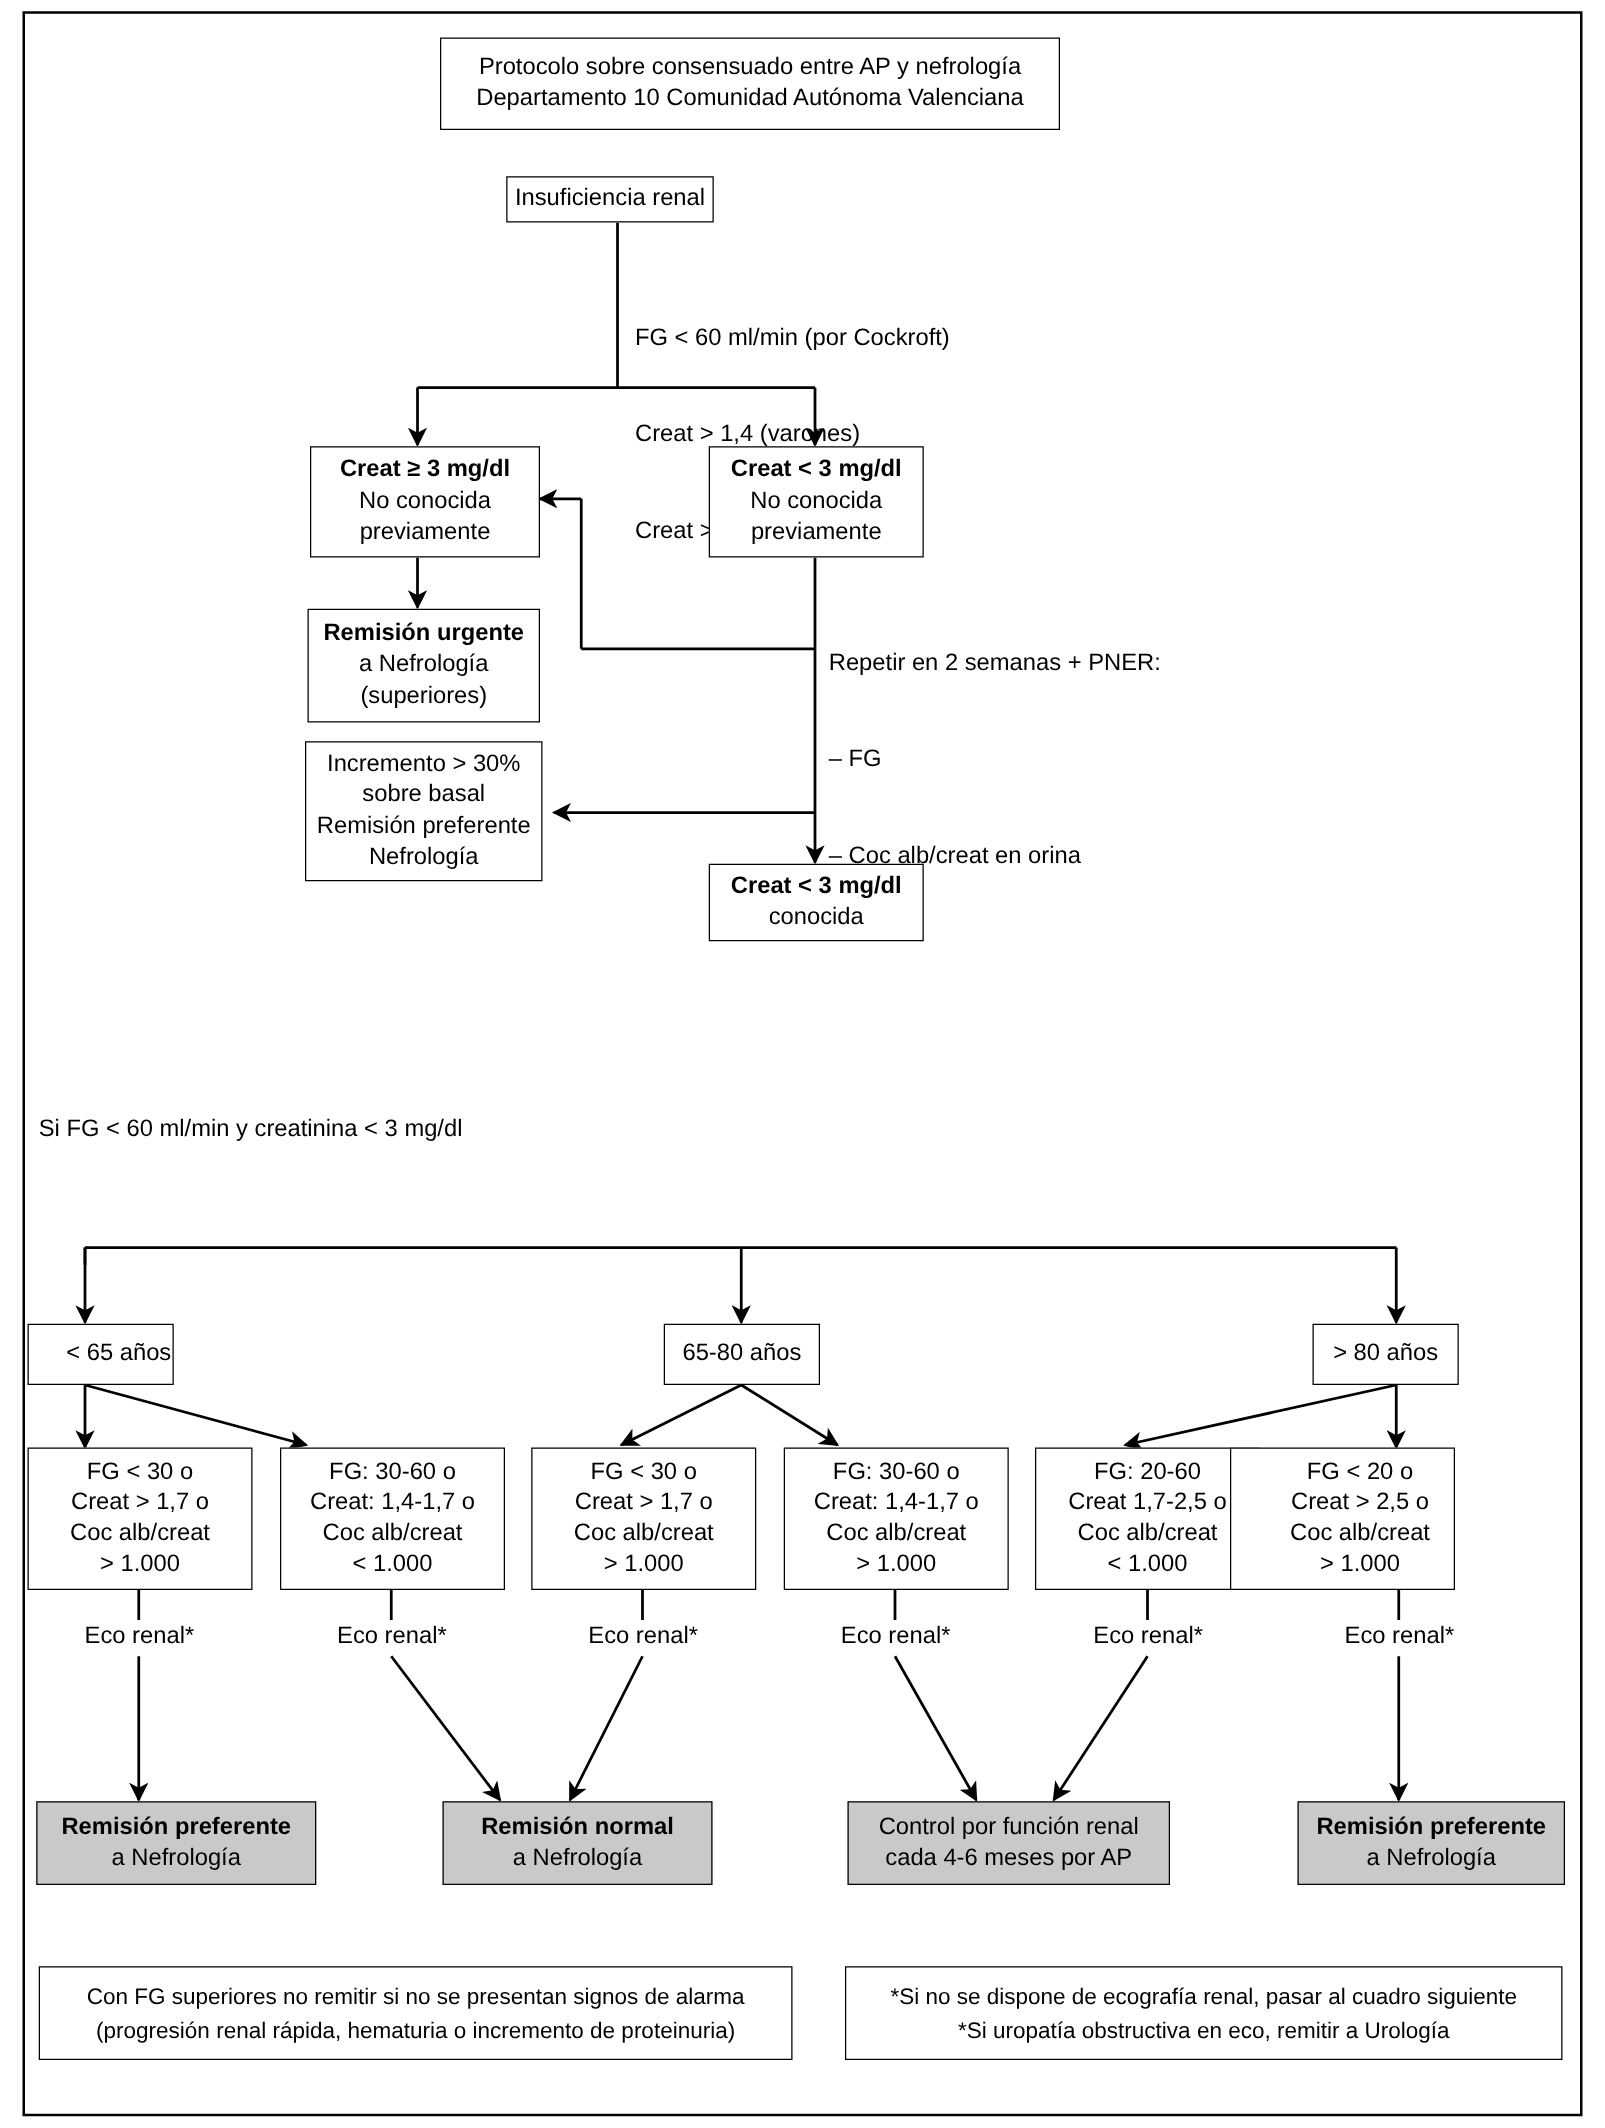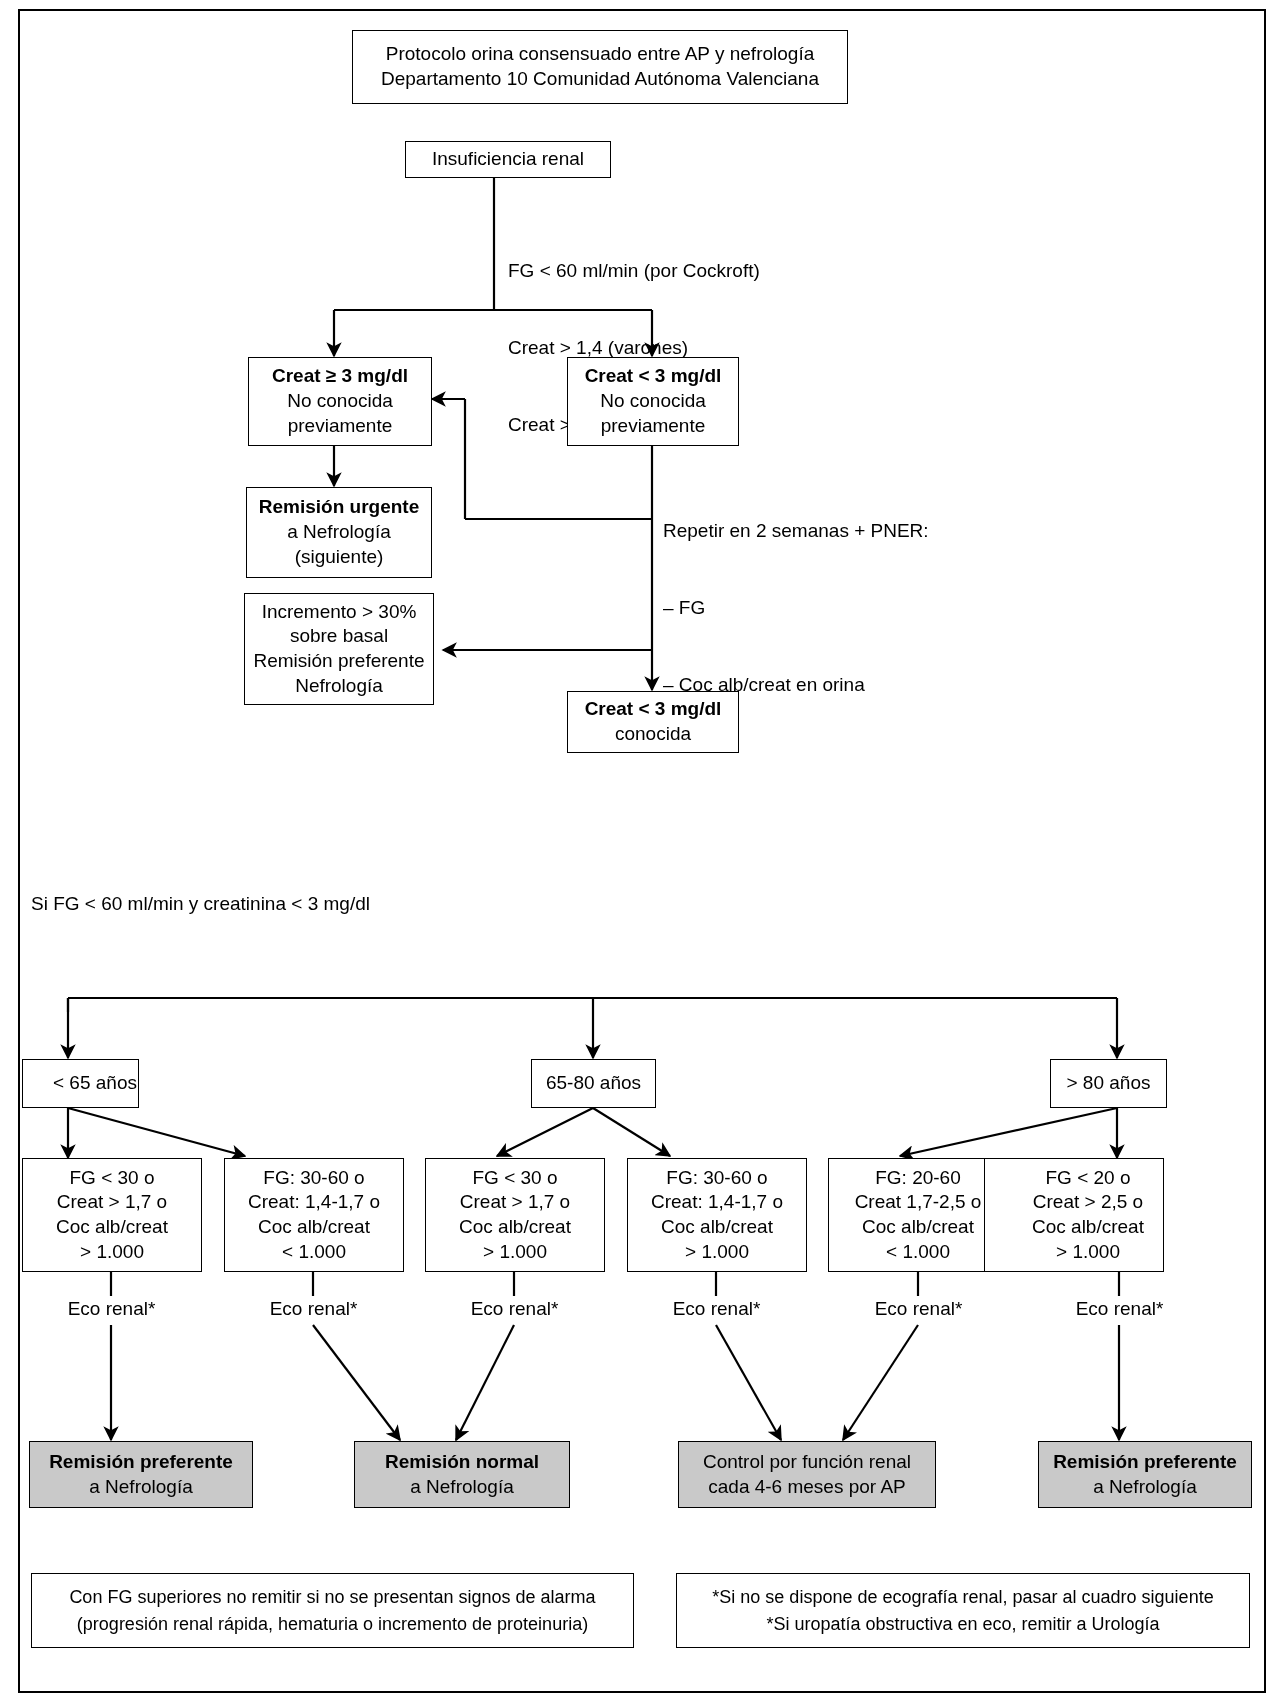--- a/index.html
+++ b/index.html
@@ -136,25 +136,25 @@
       <path d="M 111 1325 L 111 1440" marker-end="url(#arrow)"></path>
       <path d="M 313 1325 L 400 1440" marker-end="url(#arrow)"></path>
       <path d="M 514 1325 L 456 1440" marker-end="url(#arrow)"></path>
       <path d="M 716 1325 L 781 1440" marker-end="url(#arrow)"></path>
       <path d="M 918 1325 L 843 1440" marker-end="url(#arrow)"></path>
       <path d="M 1119 1325 L 1119 1440" marker-end="url(#arrow)"></path>
     </g>
   </svg>
 
   <div class="node" style="left:352px; top:30px; width:496px; height:74px;">
-    <span class="ln">Protocolo orina consensuado entre AP y nefrología</span>
+    <span class="ln">Protocolo sobre consensuado entre AP y nefrología</span>
     <span class="ln">Departamento 10 Comunidad Autónoma Valenciana</span>
   </div>
 
-  <div class="node" style="left:405px; top:141px; width:206px; height:37px;">
+  <div class="node" style="left:405px; top:141px; width:166px; height:37px;">
     <span class="ln">Insuficiencia renal</span>
   </div>
 
   <div class="freetext" style="left:508px; top:207px;">
     <div class="ln">FG &lt; 60 ml/min (por Cockroft)</div>
     <div class="ln">Creat &gt; 1,4 (varones)</div>
     <div class="ln">Creat &gt; 1,3 (mujeres)</div>
   </div>
 
   <div class="node" style="left:248px; top:357px; width:184px; height:89px;">
@@ -165,21 +165,21 @@
 
   <div class="node" style="left:567px; top:357px; width:172px; height:89px;">
     <span class="ln b">Creat &lt; 3 mg/dl</span>
     <span class="ln">No conocida</span>
     <span class="ln">previamente</span>
   </div>
 
   <div class="node" style="left:246px; top:487px; width:186px; height:91px;">
     <span class="ln b">Remisión urgente</span>
     <span class="ln">a Nefrología</span>
-    <span class="ln">(siguiente)</span>
+    <span class="ln">(superiores)</span>
   </div>
 
   <div class="freetext" style="left:663px; top:467px;">
     <div class="ln">Repetir en 2 semanas + PNER:</div>
     <div class="ln">– FG</div>
     <div class="ln">– Coc alb/creat en orina</div>
   </div>
 
   <div class="node" style="left:244px; top:593px; width:190px; height:112px;">
     <span class="ln">Incremento &gt; 30%</span>

